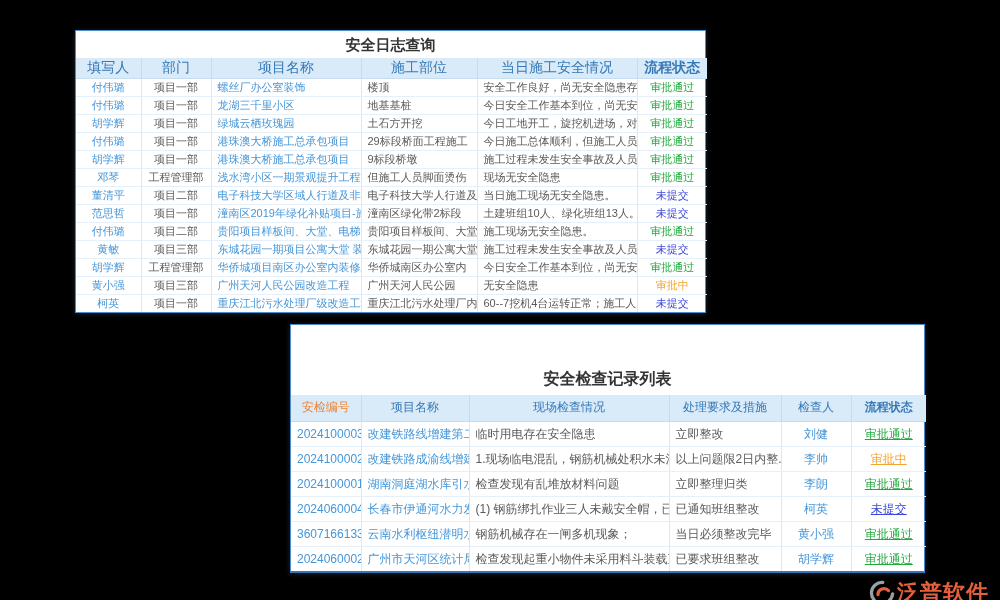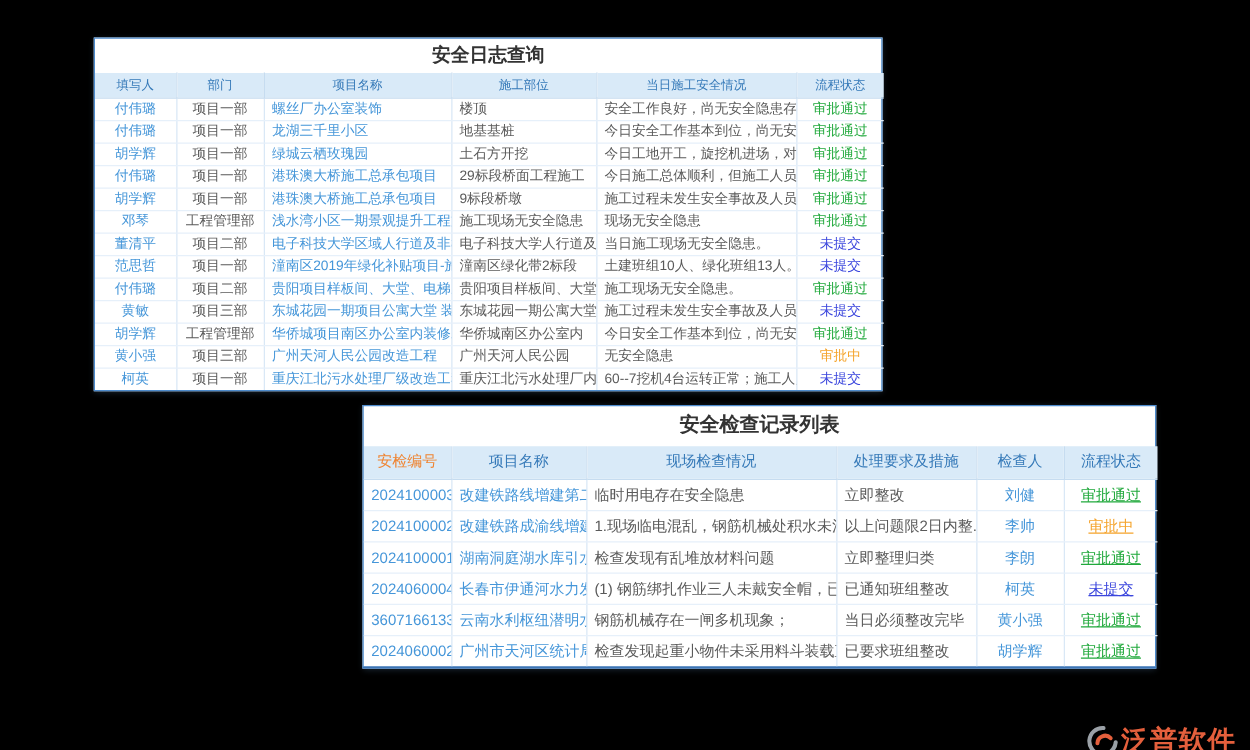--- a/index.html
+++ b/index.html
@@ -20,38 +20,38 @@
   body{background:#ffffff;font-family:"Liberation Sans",sans-serif;}
   .canvas{position:relative;width:1000px;height:600px;background:#000000;overflow:hidden;}
 
   .tbl{position:absolute;background:#ffffff;border:1px solid var(--border);
        box-shadow:0 1px 5px rgba(100,150,200,.25);}
   .tbl table{width:100%;border-collapse:collapse;table-layout:fixed;}
   .tbl-title{text-align:center;font-weight:bold;color:var(--title-text);}
   .tbl th{background:var(--header-bg);color:var(--header-text);font-weight:normal;
           border-right:1px solid #c6dcf0;border-bottom:1px solid #c6dcf0;
           overflow:hidden;white-space:nowrap;padding:0 6px;text-align:center;}
-  .tbl th:last-child{border-right:none;}
+  .tbl th:last-child{border-right:none;font-weight:bold;}
   .tbl td{border-right:1px solid var(--col-line);border-bottom:1px solid var(--row-line);
           color:var(--text);overflow:hidden;white-space:nowrap;padding:0 6px;}
   .tbl td:last-child{border-right:none;}
   .tbl tr:last-child td{border-bottom:none;}
   td.link{color:var(--link);cursor:pointer;}
   td.center{text-align:center;}
   td.status{text-align:center;cursor:pointer;}
 
   
   .log{left:75px;top:30px;width:631px;}
   .log .tbl-title{height:27px;line-height:27px;font-size:15px;}
-  .log th{height:20px;font-size:10px;}
+  .log th{height:20px;font-size:14px;}
   .log td{height:18px;font-size:11px;line-height:17px;}
 
   
   .insp{left:290px;top:324px;width:635px;border-bottom:2px solid var(--border-strong);}
-  .insp .tbl-title{height:32px;line-height:32px;font-size:16px;}
+  .insp .tbl-title{height:32px;line-height:32px;font-size:16px;margin-top:38px;}
   .insp th{height:26px;font-size:12px;position:relative;}
   .insp td{height:25px;font-size:12px;line-height:24px;}
   .insp td.status{text-decoration:underline;}
   .insp th.hl{color:var(--highlight-header);margin-top:40px;}
 
   
   .watermark{position:absolute;left:860px;top:578px;z-index:5;width:138px;
              display:flex;flex-direction:column;align-items:center;}
   .wm-row{display:flex;align-items:center;gap:2px;}
   .wm-brand{font-size:22px;font-weight:bold;color:var(--brand-red);letter-spacing:1px;
@@ -123,21 +123,21 @@
             <td class="center">项目一部</td>
             <td class="link">港珠澳大桥施工总承包项目</td>
             <td class="">9标段桥墩</td>
             <td class="">施工过程未发生安全事故及人员受伤情况</td>
             <td class="status" style="color: rgb(33, 169, 60);">审批通过</td>
           </tr>
           <tr>
             <td class="link center">邓琴</td>
             <td class="center">工程管理部</td>
             <td class="link">浅水湾小区一期景观提升工程施工</td>
-            <td class="">施工现场无安全隐患</td>
+            <td class="">但施工人员脚面烫伤</td>
             <td class="">现场无安全隐患</td>
             <td class="status" style="color: rgb(33, 169, 60);">审批通过</td>
           </tr>
           <tr>
             <td class="link center">董清平</td>
             <td class="center">项目二部</td>
             <td class="link">电子科技大学区域人行道及非机动车道工程</td>
             <td class="">电子科技大学人行道及非...</td>
             <td class="">当日施工现场无安全隐患。</td>
             <td class="status" style="color: rgb(59, 70, 221);">未提交</td>

